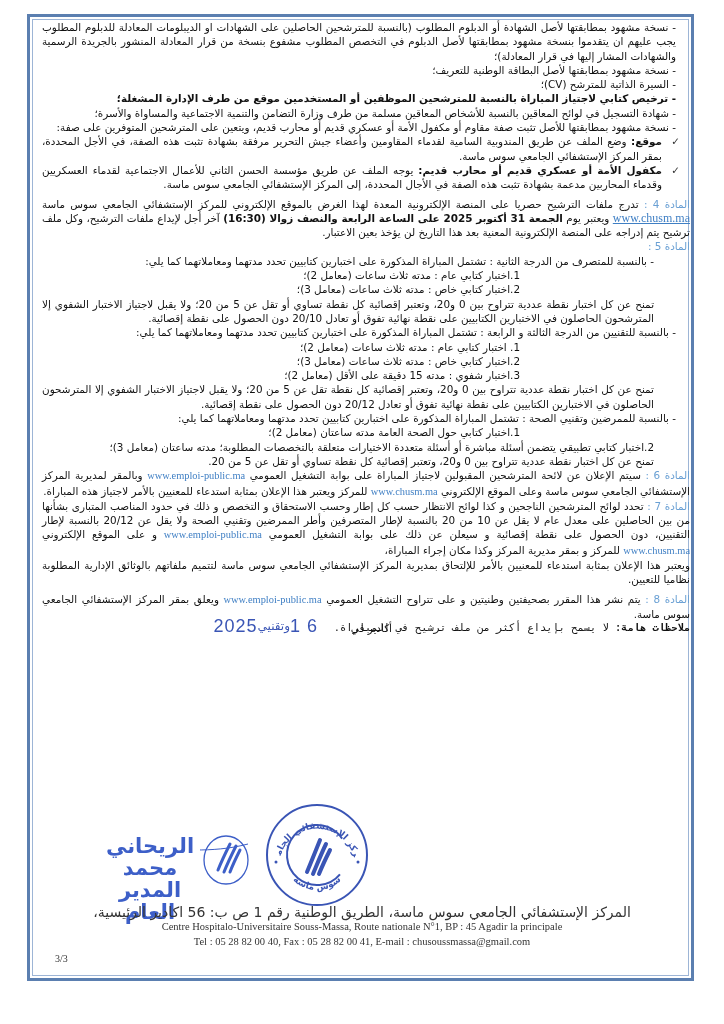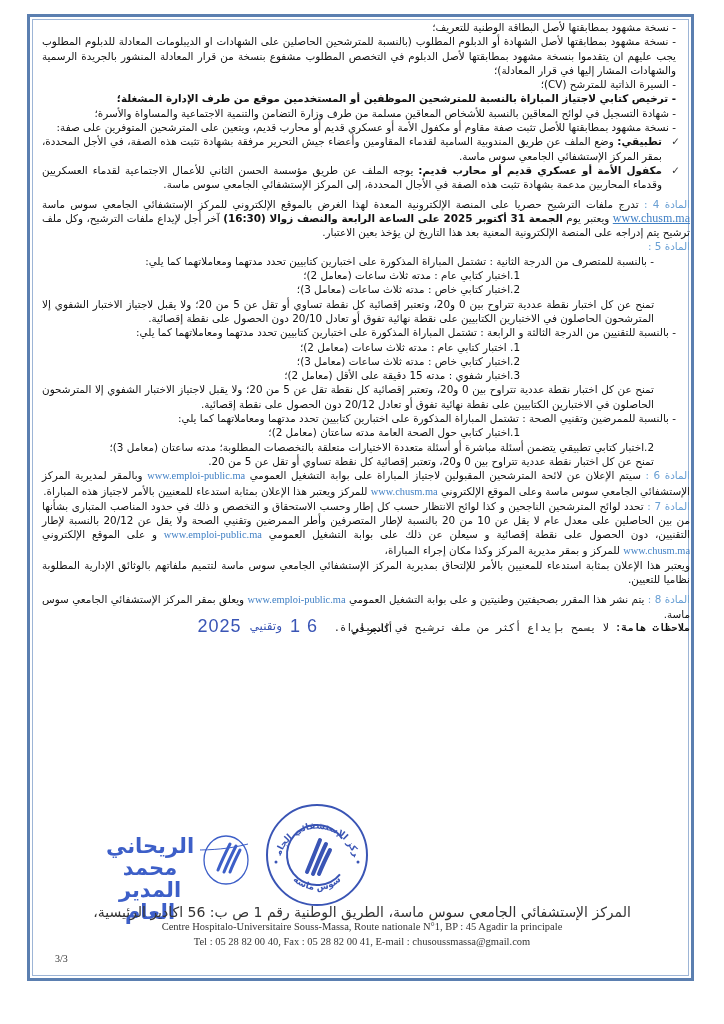--- a/index.html
+++ b/index.html
@@ -18,47 +18,47 @@
     .check .mark { flex: none; width: 12px; color: #333; }
     .art { color: #6aa0d4; }
     .link { color: #3f7fc4; }
     .link-u { color: #3f7fc4; text-decoration: underline; font-family: "Liberation Serif", serif; font-size: 12px; }
     .latin { font-family: "Liberation Serif", serif; direction: ltr; unicode-bidi: embed; }
     .gap { height: 5px; }
     .date-row { position: relative; height: 32px; }
     .notes { position: absolute; right: 0; top: 0; font-family: Liberation Mono, monospace; }
     .city { position: absolute; right: 298px; top: 0; }
     .date-stamp { position: absolute; right: 372px; top: -2px; color: #3a55b5; font-family: "Liberation Sans", sans-serif;
-                  font-size: 18px; direction: ltr; letter-spacing: 1px; display: flex; align-items: flex-start; gap: 8px; }
+                  font-size: 18px; direction: ltr; letter-spacing: 1px; display: flex; align-items: flex-start; gap: 0; }
     .date-stamp .mon { font-family: "DejaVu Sans", sans-serif; font-size: 12px; }
     .signature { position: absolute; left: 95px; top: 835px; width: 110px; text-align: center;
                  color: #3d5fc8; font-size: 21px; line-height: 22px; font-weight: bold; direction: rtl; font-family: "DejaVu Sans", sans-serif; }
     .sig-logo { position: absolute; left: 200px; top: 830px; }
     .stamp { position: absolute; left: 262px; top: 800px; }
     .footer { position: absolute; left: 42px; top: 905px; width: 640px; text-align: center; }
     .footer .ar { direction: rtl; font-size: 14px; color: #333; line-height: 14px; }
     .footer .fr { font-family: "Liberation Serif", serif; font-size: 10.5px; color: #333; line-height: 15px; }
     .pagenum { position: absolute; left: 55px; top: 953px; font-family: "Liberation Serif", serif; font-size: 10px; font-weight: normal; color: #333; }
   </style>
 </head>
 <body>
 
 <div class="frame"></div>
 
 <div class="content">
 
+  <p class="indent1">- نسخة مشهود بمطابقتها لأصل الشهادة أو الدبلوم المطلوب (بالنسبة للمترشحين الحاصلين على الشهادات او الديبلومات المعادلة للدبلوم المطلوب يجب عليهم ان يتقدموا بنسخة مشهود بمطابقتها لأصل الدبلوم في التخصص المطلوب مشفوع بنسخة من قرار المعادلة المنشور بالجريدة الرسمية والشهادات المشار إليها في قرار المعادلة)؛</p>
   <p class="indent1">- نسخة مشهود بمطابقتها لأصل البطاقة الوطنية للتعريف؛</p>
-  <p class="indent1">- نسخة مشهود بمطابقتها لأصل الشهادة أو الدبلوم المطلوب (بالنسبة للمترشحين الحاصلين على الشهادات او الديبلومات المعادلة للدبلوم المطلوب يجب عليهم ان يتقدموا بنسخة مشهود بمطابقتها لأصل الدبلوم في التخصص المطلوب مشفوع بنسخة من قرار المعادلة المنشور بالجريدة الرسمية والشهادات المشار إليها في قرار المعادلة)؛</p>
   <p class="indent1">- السيرة الذاتية للمترشح (CV)؛</p>
   <p class="indent1 bold">- ترخيص كتابي لاجتياز المباراة بالنسبة للمترشحين الموظفين أو المستخدمين موقع من طرف الإدارة المشغلة؛</p>
   <p class="indent1">- شهادة التسجيل في لوائح المعاقين بالنسبة للأشخاص المعاقين مسلمة من طرف وزارة التضامن والتنمية الاجتماعية والمساواة والأسرة؛</p>
   <p class="indent1">- نسخة مشهود بمطابقتها للأصل تثبت صفة مقاوم أو مكفول الأمة أو عسكري قديم أو محارب قديم، ويتعين على المترشحين المتوفرين على صفة:</p>
   <div class="check indent1">
     <span class="mark">✓</span>
-    <p><span class="bold">تطبيقي:</span><span> وضع الملف عن طريق المندوبية السامية لقدماء المقاومين وأعضاء جيش التحرير مرفقة بشهادة تثبت هذه الصفة، في الأجل المحددة، بمقر المركز الإستشفائي الجامعي سوس ماسة.</span></p>
+    <p><span class="bold">موقع:</span><span> وضع الملف عن طريق المندوبية السامية لقدماء المقاومين وأعضاء جيش التحرير مرفقة بشهادة تثبت هذه الصفة، في الأجل المحددة، بمقر المركز الإستشفائي الجامعي سوس ماسة.</span></p>
   </div>
   <div class="check indent1">
     <span class="mark">✓</span>
     <p><span class="bold">مكفول الأمة أو عسكري قديم أو محارب قديم:</span><span> يوجه الملف عن طريق مؤسسة الحسن الثاني للأعمال الاجتماعية لقدماء العسكريين وقدماء المحاربين مدعمة بشهادة تثبت هذه الصفة في الأجال المحددة، إلى المركز الإستشفائي الجامعي سوس ماسة.</span></p>
   </div>
 
   <div class="gap"></div>
 
   <p>
     <span class="art">المادة 4 :</span><span> تدرج ملفات الترشيح حصريا على المنصة الإلكترونية المعدة لهذا الغرض بالموقع الإلكتروني للمركز الإستشفائي الجامعي سوس ماسة </span><a class="link-u">www.chusm.ma</a><span> ويعتبر يوم </span><span class="bold">الجمعة 31 أكتوبر 2025 على الساعة الرابعة والنصف زوالا (16:30)</span><span> آخر أجل لإيداع ملفات الترشيح، وكل ملف ترشيح يتم إدراجه على المنصة الإلكترونية المعنية بعد هذا التاريخ لن يؤخذ بعين الاعتبار.</span>
@@ -84,21 +84,21 @@
   </p>
 
   <p>
     <span class="art">المادة 7 :</span><span> تحدد لوائح المترشحين الناجحين و كذا لوائح الانتظار حسب كل إطار وحسب الاستحقاق و التخصص و ذلك في حدود المناصب المتبارى بشأنها من بين الحاصلين على معدل عام لا يقل عن 10 من 20 بالنسبة لإطار المتصرفين وأطر الممرضين وتقنيي الصحة ولا يقل عن 20/12 بالنسبة لإطار التقنيين، دون الحصول على نقطة إقصائية و سيعلن عن ذلك على بوابة التشغيل العمومي </span><a class="link latin">www.emploi-public.ma</a><span> و على الموقع الإلكتروني </span><a class="link latin">www.chusm.ma</a><span> للمركز و بمقر مديرية المركز وكذا مكان إجراء المباراة،</span>
   </p>
   <p>ويعتبر هذا الإعلان بمثابة استدعاء للمعنيين بالأمر للإلتحاق بمديرية المركز الإستشفائي الجامعي سوس ماسة لتتميم ملفاتهم بالوثائق الإدارية المطلوبة نظاميا للتعيين.</p>
 
   <div class="gap"></div>
 
   <p>
-    <span class="art">المادة 8 :</span><span> يتم نشر هذا المقرر بصحيفتين وطنيتين و على بوابة التشغيل العمومي </span><a class="link latin">www.emploi-public.ma</a><span> ويعلق بمقر المركز الإستشفائي الجامعي سوس ماسة.</span>
+    <span class="art">المادة 8 :</span><span> يتم نشر هذا المقرر بصحيفتين وطنيتين و على تتراوح التشغيل العمومي </span><a class="link latin">www.emploi-public.ma</a><span> ويعلق بمقر المركز الإستشفائي الجامعي سوس ماسة.</span>
   </p>
 
   <div class="date-row">
     <p class="notes"><span class="bold">ملاحظات هامة:</span><span> لا يسمح بإيداع أكثر من ملف ترشيح في المباراة.</span></p>
     <span class="city">أكادير في</span>
     <div class="date-stamp">
       <span>2025</span>
       <span class="mon">وتقنيي</span>
       <span>1 6</span>
     </div>

